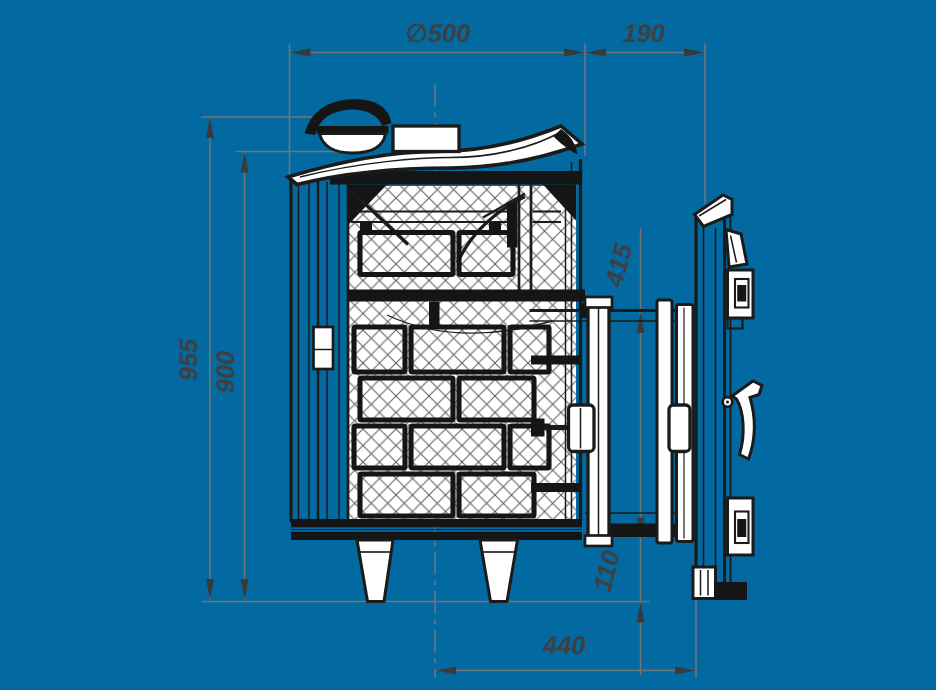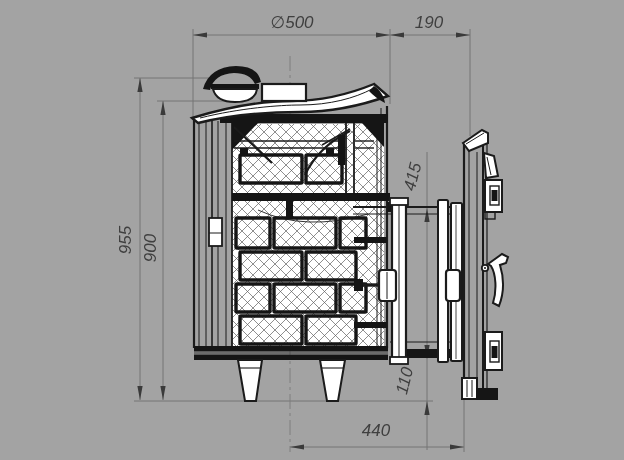--- a/index.html
+++ b/index.html
@@ -1,16 +1,16 @@
 <!DOCTYPE html>
 <html><head>
 <meta charset="utf-8">
 <style>
   html,body{margin:0;padding:0;background:#fff;}
-  .sheet{position:relative;width:624px;height:460px;background:#a3a3a3;overflow:hidden;}
+  .sheet{position:relative;width:624px;height:460px;background:#0369a1;overflow:hidden;font-weight:bold;}
   svg{position:absolute;left:0;top:0;}
   svg text{font-family:"Liberation Sans","DejaVu Sans",sans-serif;font-style:italic;font-size:17px;fill:#3f3f3f;}
 </style>
 </head>
 <body>
 
 <div class="sheet">
 <svg width="624" height="460" viewBox="0 0 624 460">
   <defs>
     <pattern id="hatch" width="11" height="11" patternUnits="userSpaceOnUse">

